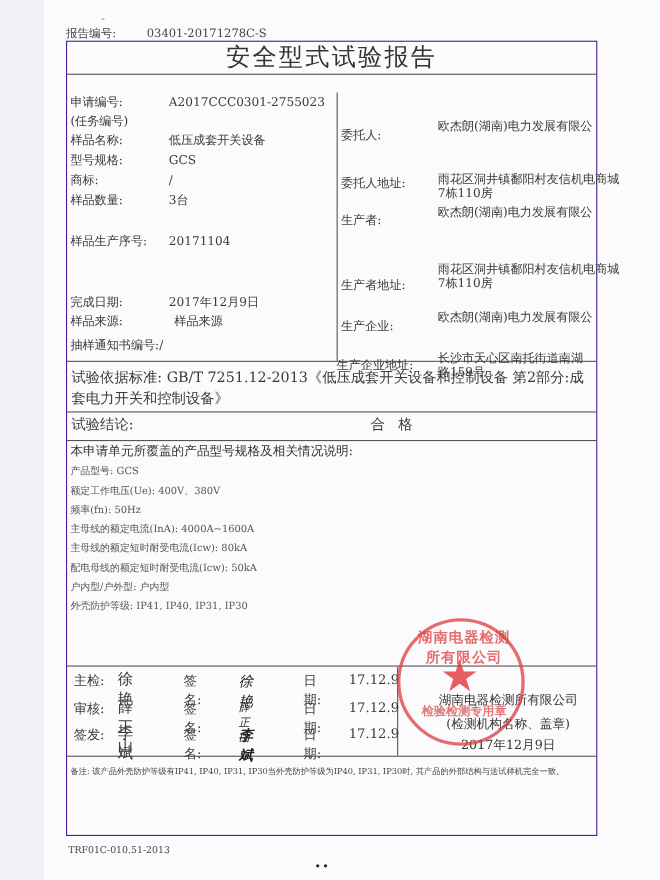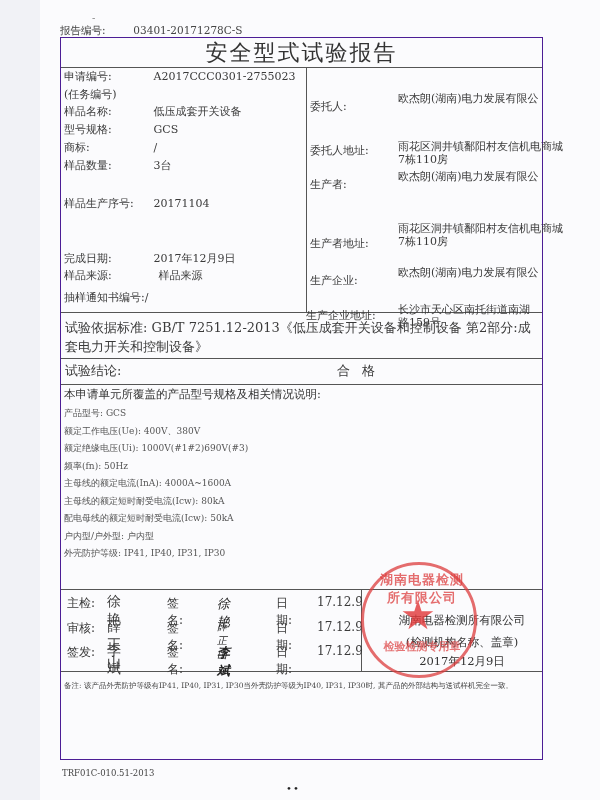--- a/index.html
+++ b/index.html
@@ -13,21 +13,21 @@
     .report-no { position: absolute; left: 60px; top: 24px; font-size: 10.5px; color: #444; }
     .report-no .lbl { display: inline-block; width: 70px; }
     .table {
       position: absolute; left: 60px; top: 37px; width: 483px; height: 723px;
       border: 1px solid #4c1d95; box-sizing: border-box;
     }
     .title {
       height: 29px; line-height: 29px; text-align: center; font-size: 22px;
       letter-spacing: 2px; color: #333; border-bottom: 1px solid #555;
     }
-    .info { position: relative; height: 244px; border-bottom: 1px solid #555; }
+    .info { position: relative; height: 244px; border-bottom: 1px solid #555; margin-top: 16px; }
     .info .divider { position: absolute; left: 245px; top: 0; width: 1px; height: 244px; background: #555; }
     .lrow { position: absolute; left: 3px; font-size: 11px; }
     .lrow .lbl { display: inline-block; width: 86px; }
     .rrow { position: absolute; left: 249px; font-size: 11px; }
     .rrow .lbl { position: absolute; left: 0; width: 86px; }
     .rrow .val { position: absolute; left: 88px; width: 166px; line-height: 13px; }
     .std {
       height: 46px; border-bottom: 1px solid #555; font-size: 13px;
       padding: 5px 4px 0 4px; box-sizing: border-box; line-height: 19px;
     }
@@ -146,21 +146,20 @@
 
   <div class="concl">
     <span>试验结论:</span>
     <span class="val">合格</span>
   </div>
 
   <div class="specs">
     <div class="head">本申请单元所覆盖的产品型号规格及相关情况说明:</div>
     <div class="line">产品型号: GCS</div>
     <div class="line">额定工作电压(Ue): 400V、380V</div>
-    <div class="line">额定绝缘电压(Ui): 1000V(#1#2)690V(#3)</div>
     <div class="line">频率(fn): 50Hz</div>
     <div class="line">主母线的额定电流(InA): 4000A~1600A</div>
     <div class="line">主母线的额定短时耐受电流(Icw): 80kA</div>
     <div class="line">配电母线的额定短时耐受电流(Icw): 50kA</div>
     <div class="line">户内型/户外型: 户内型</div>
     <div class="line">外壳防护等级: IP41, IP40, IP31, IP30</div>
   </div>
 
   <div class="sig">
     <div class="divider"></div>

